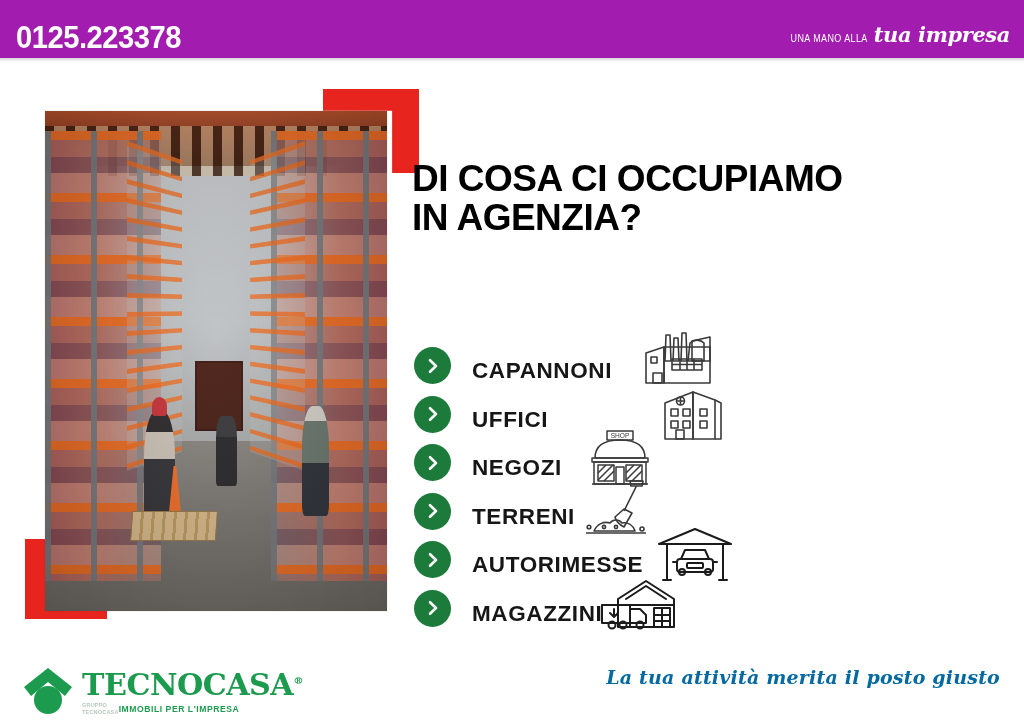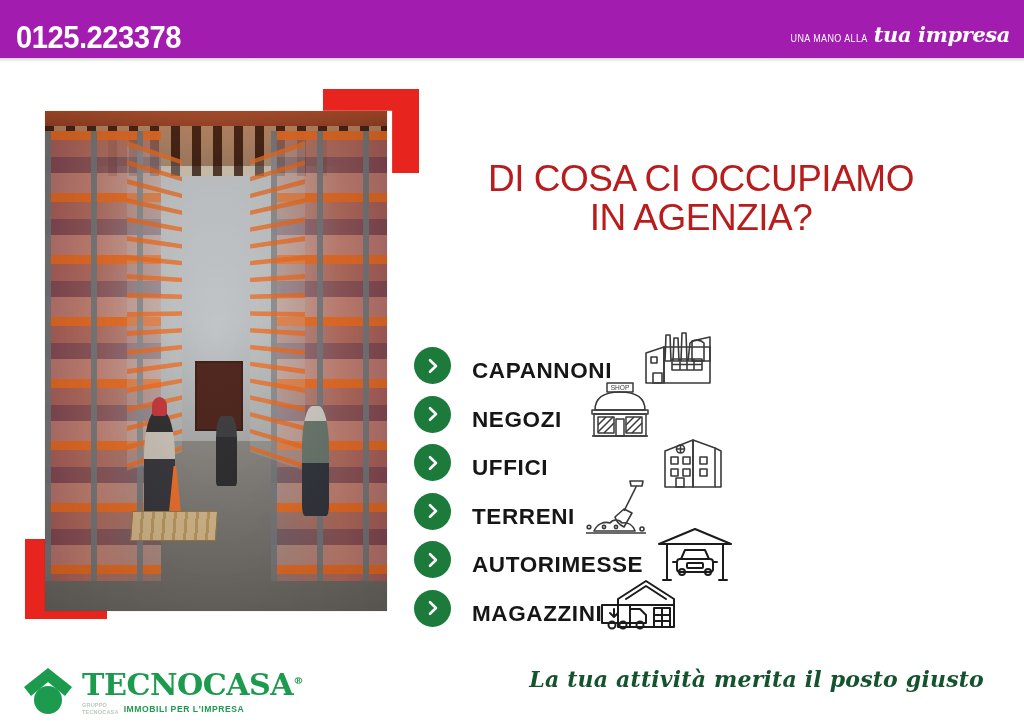--- a/index.html
+++ b/index.html
@@ -154,23 +154,23 @@
   }
   .photo-vignette{
     position:absolute; inset:0;
     background:radial-gradient(ellipse at 50% 45%, rgba(255,255,255,.05) 0%, rgba(0,0,0,.22) 100%);
   }
 
   
   .content{ position:absolute; left:412px; top:160px; width:600px; }
 
   .title{
-    color:#b91c1c;
-    font-size:37px; font-weight:normal; line-height:1.05;
-    text-align:center; letter-spacing:-0.5px;
+    color:#000000;
+    font-size:37px; font-weight:bold; line-height:1.05;
+    text-align:left; letter-spacing:-0.5px;
     width:578px;
     font-family:"Liberation Sans", sans-serif;
   }
   .title .l2{ display:block; }
   .subtitle{
     margin-top:20px; width:578px; text-align:center;
     color:#161616; font-size:18.5px; font-weight:bold; line-height:1.32;
   }
 
   
@@ -202,32 +202,32 @@
   .logo-word{
     position:absolute; left:60px; top:2px;
     color:#1c9b4e; font-size:29px; font-weight:bold;
     font-family:"DejaVu Serif", serif;
     letter-spacing:-0.5px;
     transform:scaleX(1.04); transform-origin:left center;
   }
   .logo-reg{ font-size:10px; vertical-align:super; }
   .logo-sub-wrap{
     position:absolute; left:60px; top:36px;
-    display:flex; align-items:center; gap:5px;
+    display:flex; align-items:center; 
   }
   .logo-sub-small{
     color:#b8c9bd; font-size:5.5px; line-height:1.25; font-weight:bold;
     letter-spacing:0.2px;
   }
   .logo-sub{
     color:#1c9b4e; font-size:8.6px; font-weight:bold; letter-spacing:0.55px;
   }
   .footer-script{
-    position:absolute; right:40px; top:666px;
-    color:#14532d; font-size:22px;
+    position:absolute; right:24px; top:666px;
+    color:#0369a1; font-size:19px;
     font-family:"DejaVu Serif", serif;
     font-style:italic; font-weight:bold;
     letter-spacing:0.2px;
   }
 </style>
 </head>
 <body>
 
 <div class="page">
 
@@ -293,45 +293,20 @@
             <path d="M38 7 L42 7 L43 30 L37 30 Z"></path>
             <path d="M46 2 L50 2 L51 30 L45 30 Z"></path>
             <path d="M54 12 a10 10 0 0 1 14 0 L68 30 L52 30 Z"></path>
             <path d="M56 10 L74 6 L74 30 L56 30 Z"></path>
             <path d="M10 22 L28 16 L28 52 L10 52 Z"></path>
             <path d="M28 16 L74 16 L74 52 L28 52 Z"></path>
             <rect x="15" y="26" width="6" height="6"></rect>
             <rect x="17" y="42" width="9" height="10"></rect>
             <rect x="36" y="28" width="30" height="11"></rect>
             <path d="M44 28 L44 39 M51 28 L51 39 M58 28 L58 39 M36 33.5 L66 33.5"></path>
-          </g>
-        </svg>
-      </div>
-    </div>
-
-    <div class="row">
-      <div class="bullet">
-        <svg width="18" height="18" viewBox="0 0 18 18">
-            <path d="M6 3.2 L12 9 L6 14.8" fill="none" stroke="#ffffff" stroke-width="2.6" stroke-linecap="round" stroke-linejoin="round"></path>
-          </svg>
-      </div>
-      <div class="row-label">NEGOZI</div>
-      <div class="row-pic" style="left:168px; top:-17px;">
-        <svg width="76" height="60" viewBox="0 0 76 60">
-          <g fill="none" stroke="#3a3a3a" stroke-width="1.5" stroke-linejoin="round">
-            <rect x="25" y="3" width="26" height="9"></rect>
-            <text x="38" y="10.4" font-size="6.6" font-family="Liberation Sans, sans-serif" fill="#3a3a3a" stroke="none" text-anchor="middle">SHOP</text>
-            <path d="M13 30 C13 17 22 12 38 12 C54 12 63 17 63 30 Z"></path>
-            <path d="M10 30 L66 30 L66 34 L10 34 Z"></path>
-            <rect x="12" y="34" width="52" height="22"></rect>
-            <rect x="16" y="37" width="16" height="16"></rect>
-            <rect x="44" y="37" width="16" height="16"></rect>
-            <rect x="34" y="39" width="8" height="17"></rect>
-            <path d="M16 45 L24 37 M16 52 L31 37 M22 53 L32 43 M44 45 L52 37 M44 52 L59 37 M50 53 L60 43"></path>
-            <path d="M10 56 L66 56"></path>
           </g>
         </svg>
       </div>
     </div>
 
     <div class="row">
       <div class="bullet">
         <svg width="18" height="18" viewBox="0 0 18 18">
             <path d="M6 3.2 L12 9 L6 14.8" fill="none" stroke="#ffffff" stroke-width="2.6" stroke-linecap="round" stroke-linejoin="round"></path>
           </svg>
@@ -356,20 +331,45 @@
         </svg>
       </div>
     </div>
 
     <div class="row">
       <div class="bullet">
         <svg width="18" height="18" viewBox="0 0 18 18">
             <path d="M6 3.2 L12 9 L6 14.8" fill="none" stroke="#ffffff" stroke-width="2.6" stroke-linecap="round" stroke-linejoin="round"></path>
           </svg>
       </div>
+      <div class="row-label">NEGOZI</div>
+      <div class="row-pic" style="left:168px; top:-17px;">
+        <svg width="76" height="60" viewBox="0 0 76 60">
+          <g fill="none" stroke="#3a3a3a" stroke-width="1.5" stroke-linejoin="round">
+            <rect x="25" y="3" width="26" height="9"></rect>
+            <text x="38" y="10.4" font-size="6.6" font-family="Liberation Sans, sans-serif" fill="#3a3a3a" stroke="none" text-anchor="middle">SHOP</text>
+            <path d="M13 30 C13 17 22 12 38 12 C54 12 63 17 63 30 Z"></path>
+            <path d="M10 30 L66 30 L66 34 L10 34 Z"></path>
+            <rect x="12" y="34" width="52" height="22"></rect>
+            <rect x="16" y="37" width="16" height="16"></rect>
+            <rect x="44" y="37" width="16" height="16"></rect>
+            <rect x="34" y="39" width="8" height="17"></rect>
+            <path d="M16 45 L24 37 M16 52 L31 37 M22 53 L32 43 M44 45 L52 37 M44 52 L59 37 M50 53 L60 43"></path>
+            <path d="M10 56 L66 56"></path>
+          </g>
+        </svg>
+      </div>
+    </div>
+
+    <div class="row">
+      <div class="bullet">
+        <svg width="18" height="18" viewBox="0 0 18 18">
+            <path d="M6 3.2 L12 9 L6 14.8" fill="none" stroke="#ffffff" stroke-width="2.6" stroke-linecap="round" stroke-linejoin="round"></path>
+          </svg>
+      </div>
       <div class="row-label">TERRENI</div>
       <div class="row-pic" style="left:166px; top:-19px;">
         <svg width="76" height="64" viewBox="0 0 76 64">
           <g fill="none" stroke="#3a3a3a" stroke-width="1.6" stroke-linejoin="round">
             <path d="M50 6 L63 6 L62 11 L51 11 Z"></path>
             <path d="M56.5 11 L44 36"></path>
             <path d="M44 34 L52 38 L44 52 C40 50 36 46 35 42 Z"></path>
             <path d="M14 56 C17 49 24 46 30 48 C33 44 39 44 42 48 C48 47 53 50 55 56 Z"></path>
             <circle cx="24" cy="52" r="1.6"></circle>
             <circle cx="36" cy="52" r="1.6"></circle>

